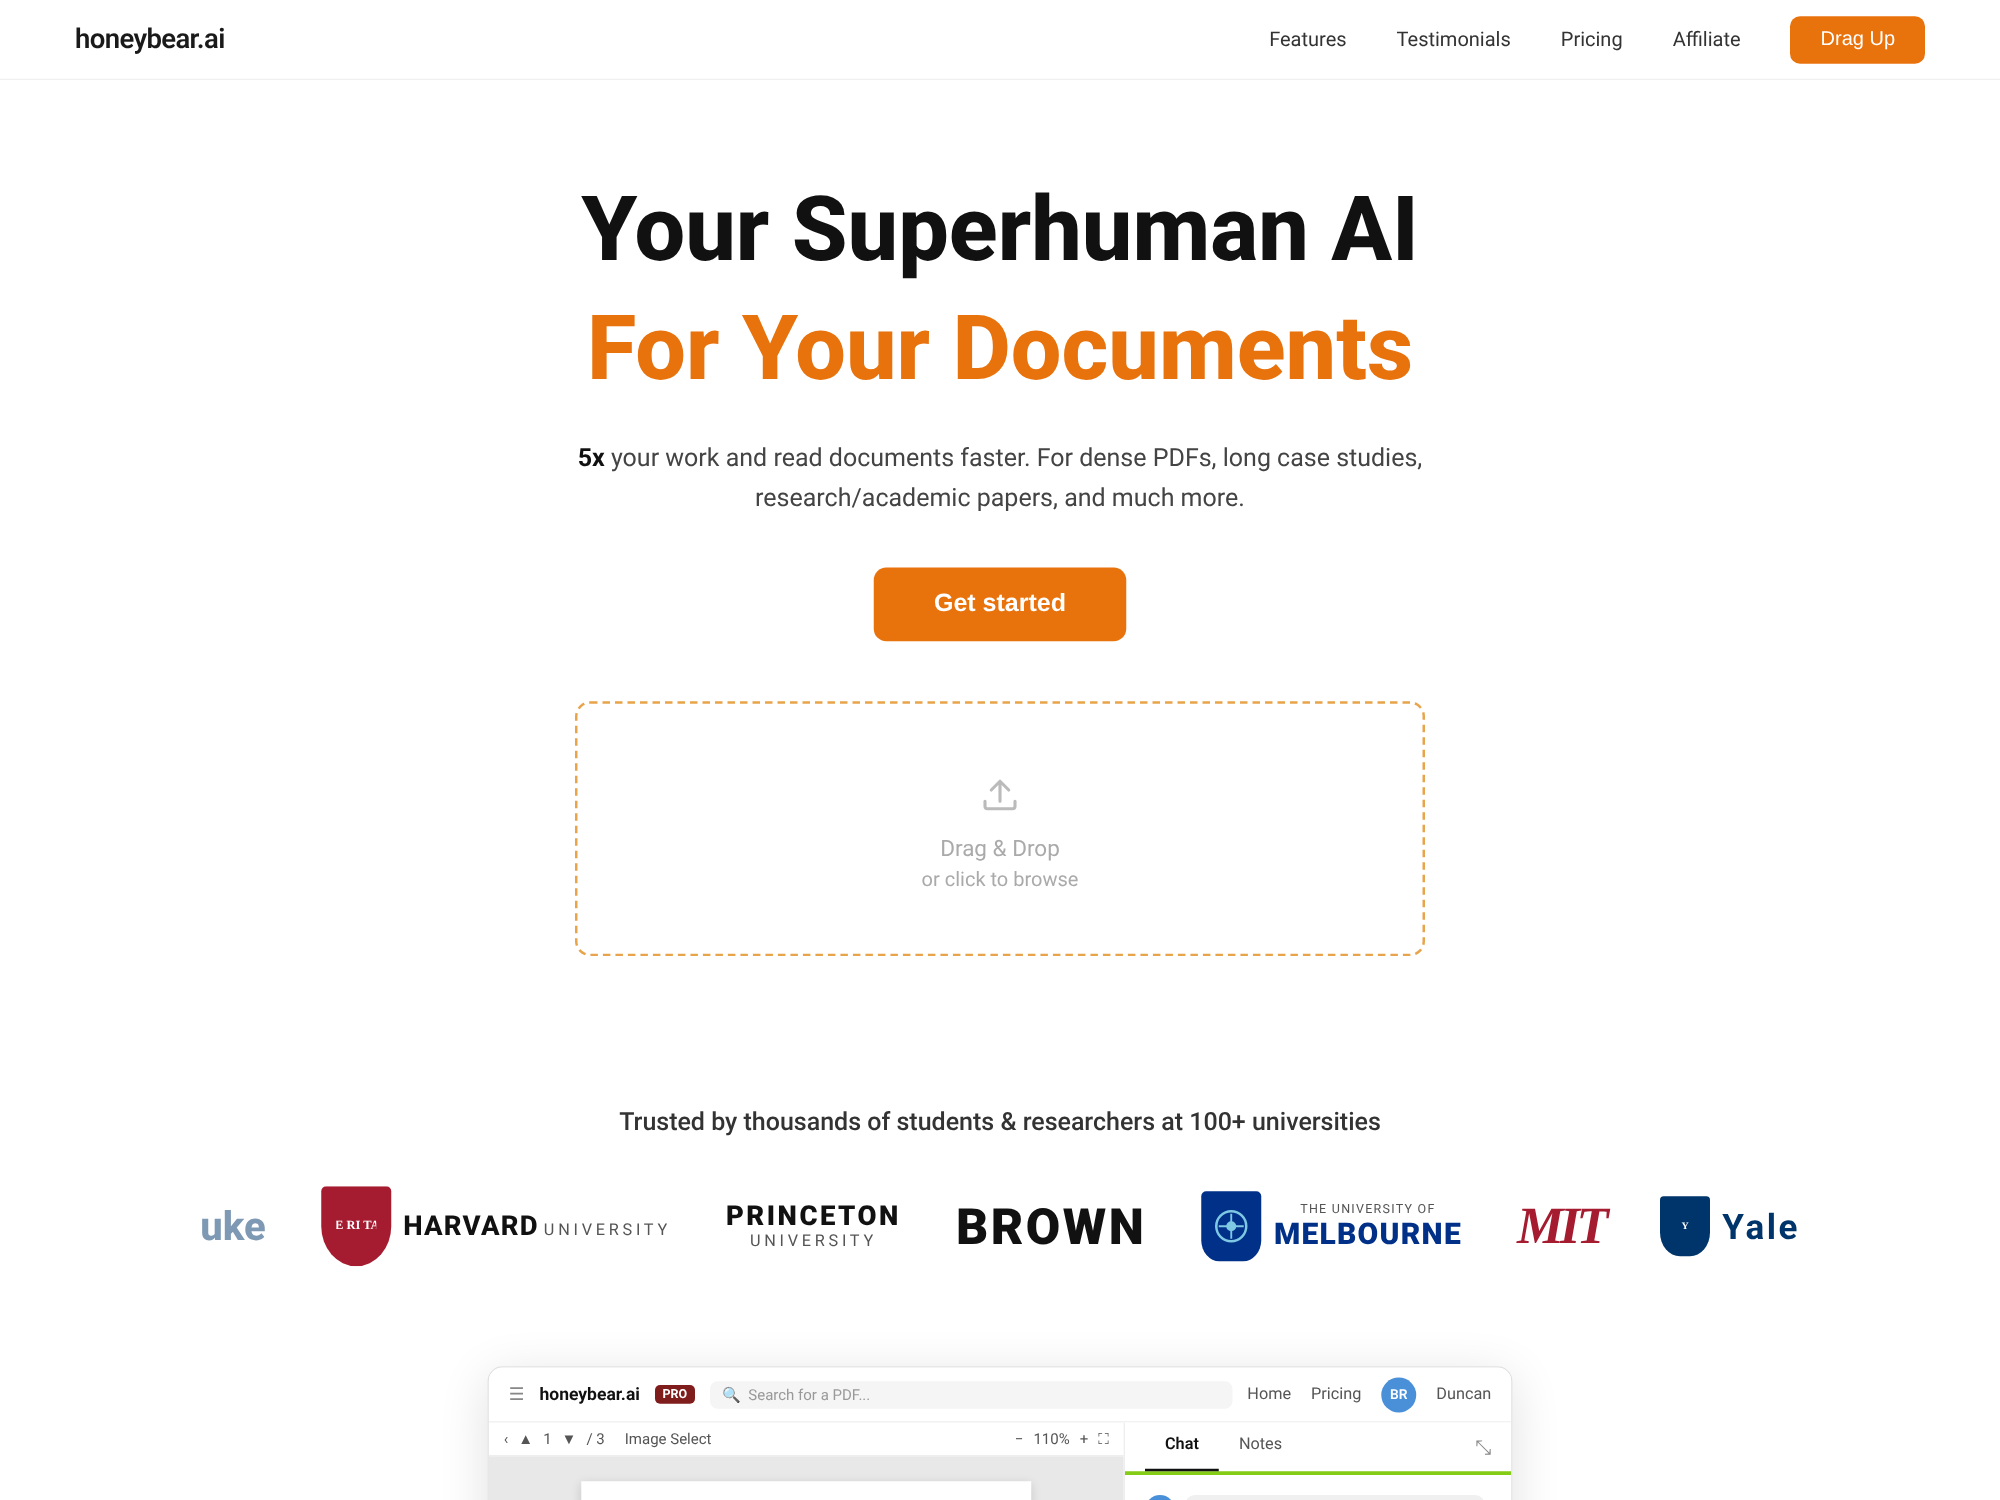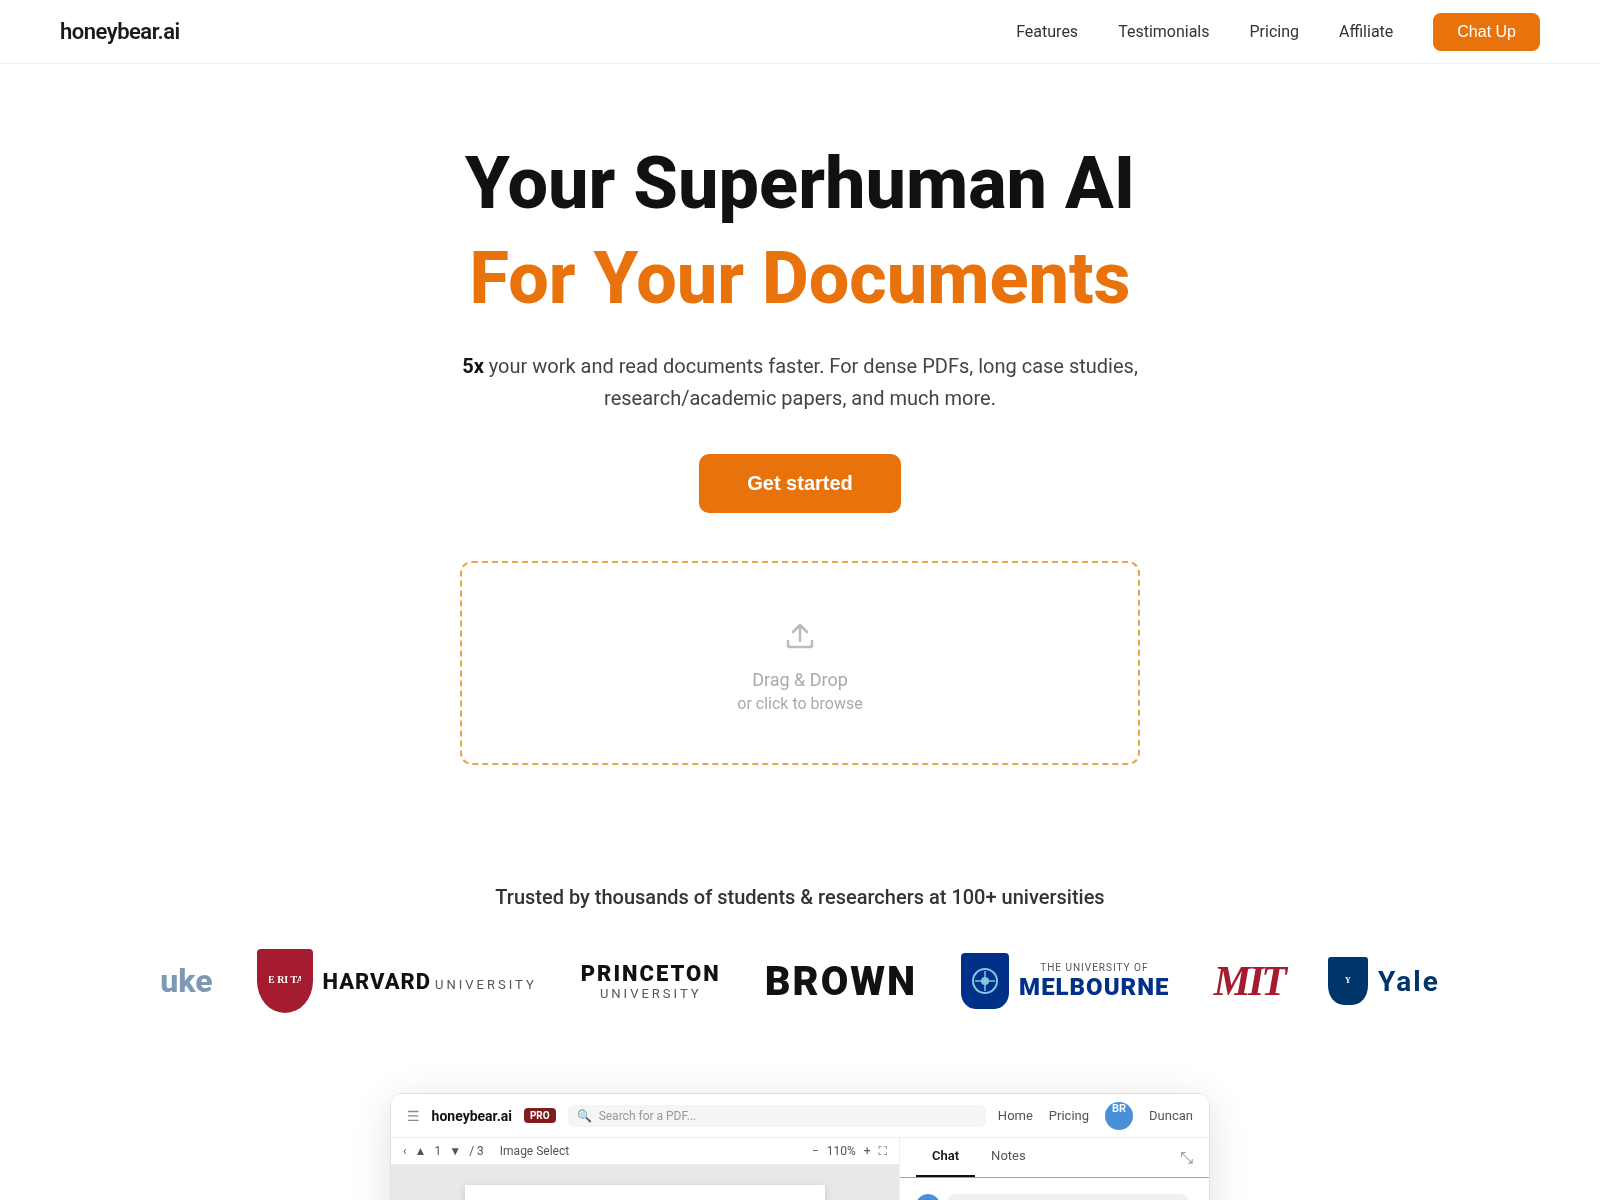--- a/index.html
+++ b/index.html
@@ -263,20 +263,21 @@
     .app-nav-link {
       font-size: 13px;
       color: #555;
     }
     .app-avatar {
       width: 28px;
       height: 28px;
       border-radius: 50%;
       background: #4a90d9;
       display: flex;
+      align-items: center;
       justify-content: center;
       color: #fff;
       font-size: 11px;
       font-weight: 600;
     }
     .app-body {
       display: flex;
       height: 460px;
     }
     .app-doc-area {
@@ -311,21 +312,21 @@
     }
     .app-chat-panel {
       width: 310px;
       background: #fff;
       border-left: 1px solid #eee;
       display: flex;
       flex-direction: column;
     }
     .app-chat-tabs {
       display: flex;
-      border-bottom: 1px solid #84cc16;
+      border-bottom: 3px solid #84cc16;
       padding: 0 16px;
     }
     .app-chat-tab {
       padding: 10px 16px;
       font-size: 13px;
       color: #555;
       cursor: pointer;
       border-bottom: 2px solid transparent;
     }
     .app-chat-tab.active {
@@ -376,21 +377,21 @@
 </head>
 <body>
 
 <nav>
   <span class="nav-logo">honeybear.ai</span>
   <div class="nav-links">
     <a class="nav-link">Features</a>
     <a class="nav-link">Testimonials</a>
     <a class="nav-link">Pricing</a>
     <a class="nav-link">Affiliate</a>
-    <button class="nav-signup">Chat Up</button>
+    <button class="nav-signup">Drag Up</button>
   </div>
 </nav>
 
 <section class="hero">
   <h1 class="hero-title">Your Superhuman AI</h1>
   <h2 class="hero-subtitle">For Your Documents</h2>
   <p class="hero-description">
     <strong>5x</strong><span> your work and read documents faster. For dense PDFs, long case studies, research/academic papers, and much more.</span>
   </p>
   <button class="get-started-btn">Get started</button>

